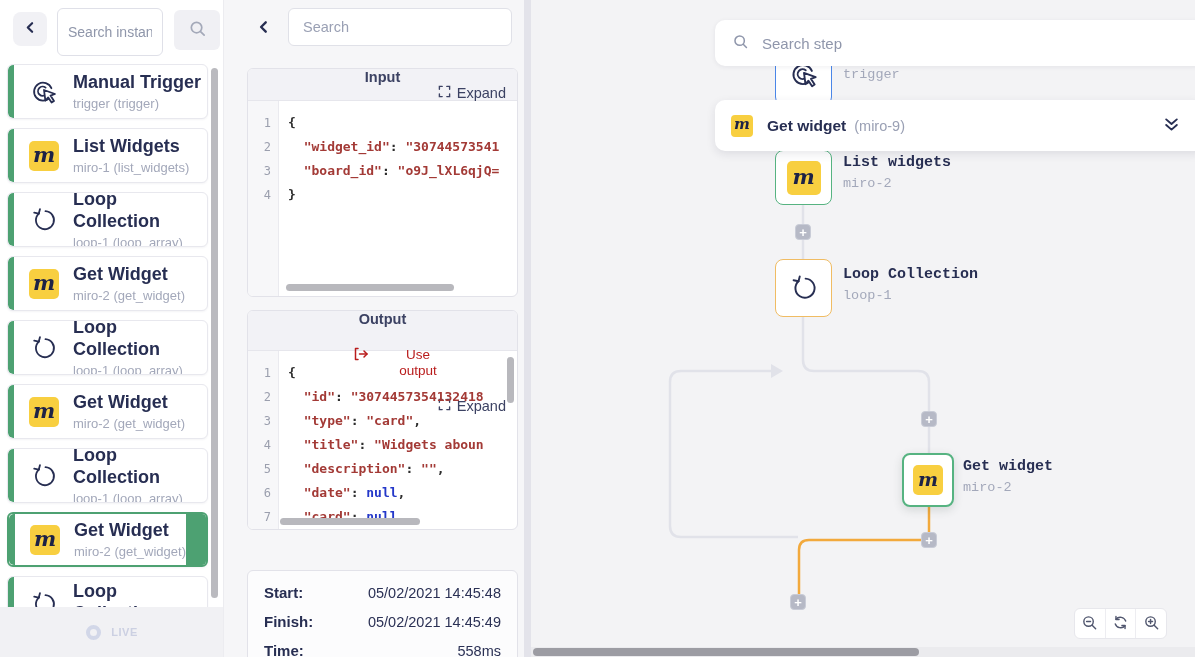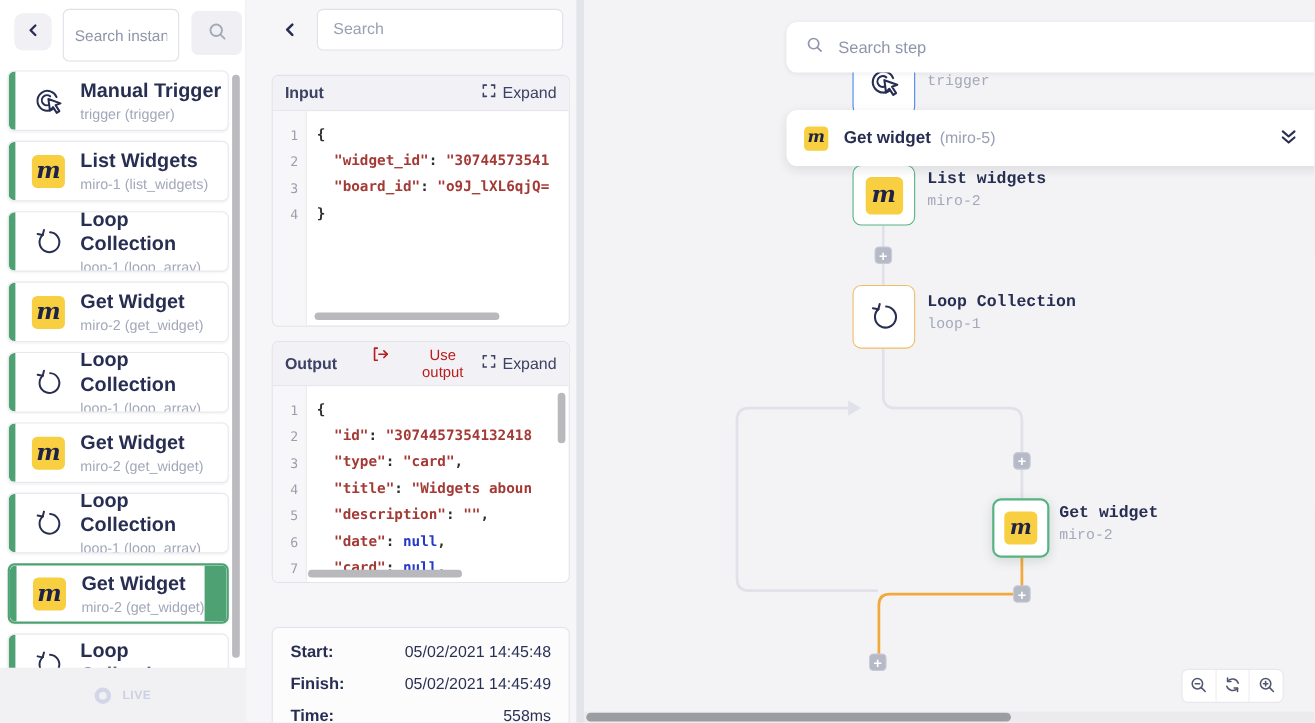--- a/index.html
+++ b/index.html
@@ -57,23 +57,23 @@
   .insp-back svg { width:14px; height:14px; }
   .insp-search { position:absolute; left:64px; top:8px; width:224px; height:38px; border:1px solid #e0e1e8;
                  border-radius:6px; background:#fff; padding:0 14px; font-size:14.5px;
                  font-family:"Liberation Sans",sans-serif; color:var(--navy,#272e52); outline:none; }
   .insp-search::placeholder { color:#9aa0b4; }
   .panel { position:absolute; left:23px; width:271px; background:#fff; border:1px solid #e2e2e9;
            border-radius:6px; overflow:hidden; }
   .panel.input-panel { top:68px; height:229px; }
   .panel.output-panel { top:310px; height:220px; }
   .panel-head { display:flex; align-items:center; background:#f2f2f6; border-bottom:1px solid #e6e6ec;
-                padding:0 11px; color:#3c4263; }
+                padding:0 11px; color:#3c4263;flex-direction:column; }
   .input-panel .panel-head { height:32px; }
-  .output-panel .panel-head { height:40px; }
+  .output-panel .panel-head { height:40px;gap:20px; }
   .panel-title { font-size:14.5px; font-weight:600; }
   .expand-btn { margin-left:auto; border:none; background:none; color:#3c4263; font-size:14.5px;
                 display:flex; align-items:center; gap:6px; cursor:pointer; font-family:"Liberation Sans",sans-serif; }
   .expand-btn svg { width:13px; height:13px; }
   .use-output-btn { border:none; background:none; color:#b91c1c; cursor:pointer; margin-left:14px;
                 display:flex; gap:7px; font-family:Liberation Sans, sans-serif; }
   .use-output-btn svg { width:16px; height:14px; flex:0 0 auto; }
   .use-output-btn span { font-size:13.5px; width:50px; line-height:1.15; text-align:center; }
   .code-wrap { position:relative; display:flex; }
   .input-panel .code-wrap { height:195px; }
@@ -468,21 +468,21 @@
             <path d="M13.2 13.2 L17 17"></path>
           </svg></span>
       <input placeholder="Search step" style="">
     </div>
 
     <div class="step-bar">
       <span class="miro-box">
           <i>m</i>
         </span>
       <span class="sb-title">Get widget</span>
-      <span class="sb-sub">(miro-5)</span>
+      <span class="sb-sub">(miro-9)</span>
       <button class="sb-chevrons">
         <span><svg viewBox="0 0 16 16" fill="none" stroke="currentColor" stroke-width="1.8" stroke-linecap="round" stroke-linejoin="round">
               <path d="M3 3.2 L8 7.6 L13 3.2"></path>
               <path d="M3 8.4 L8 12.8 L13 8.4"></path>
             </svg></span>
       </button>
     </div>
 
     <div class="zoom-controls">
       <button>

